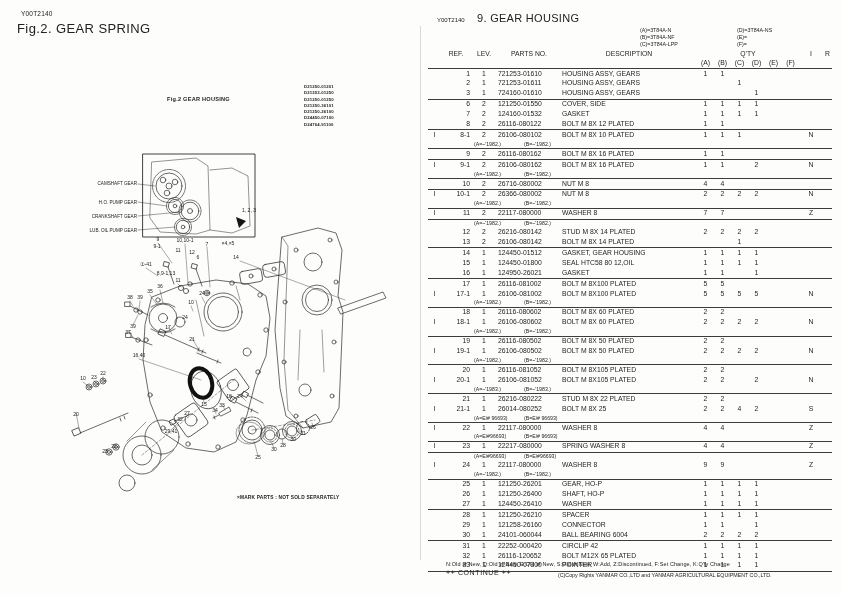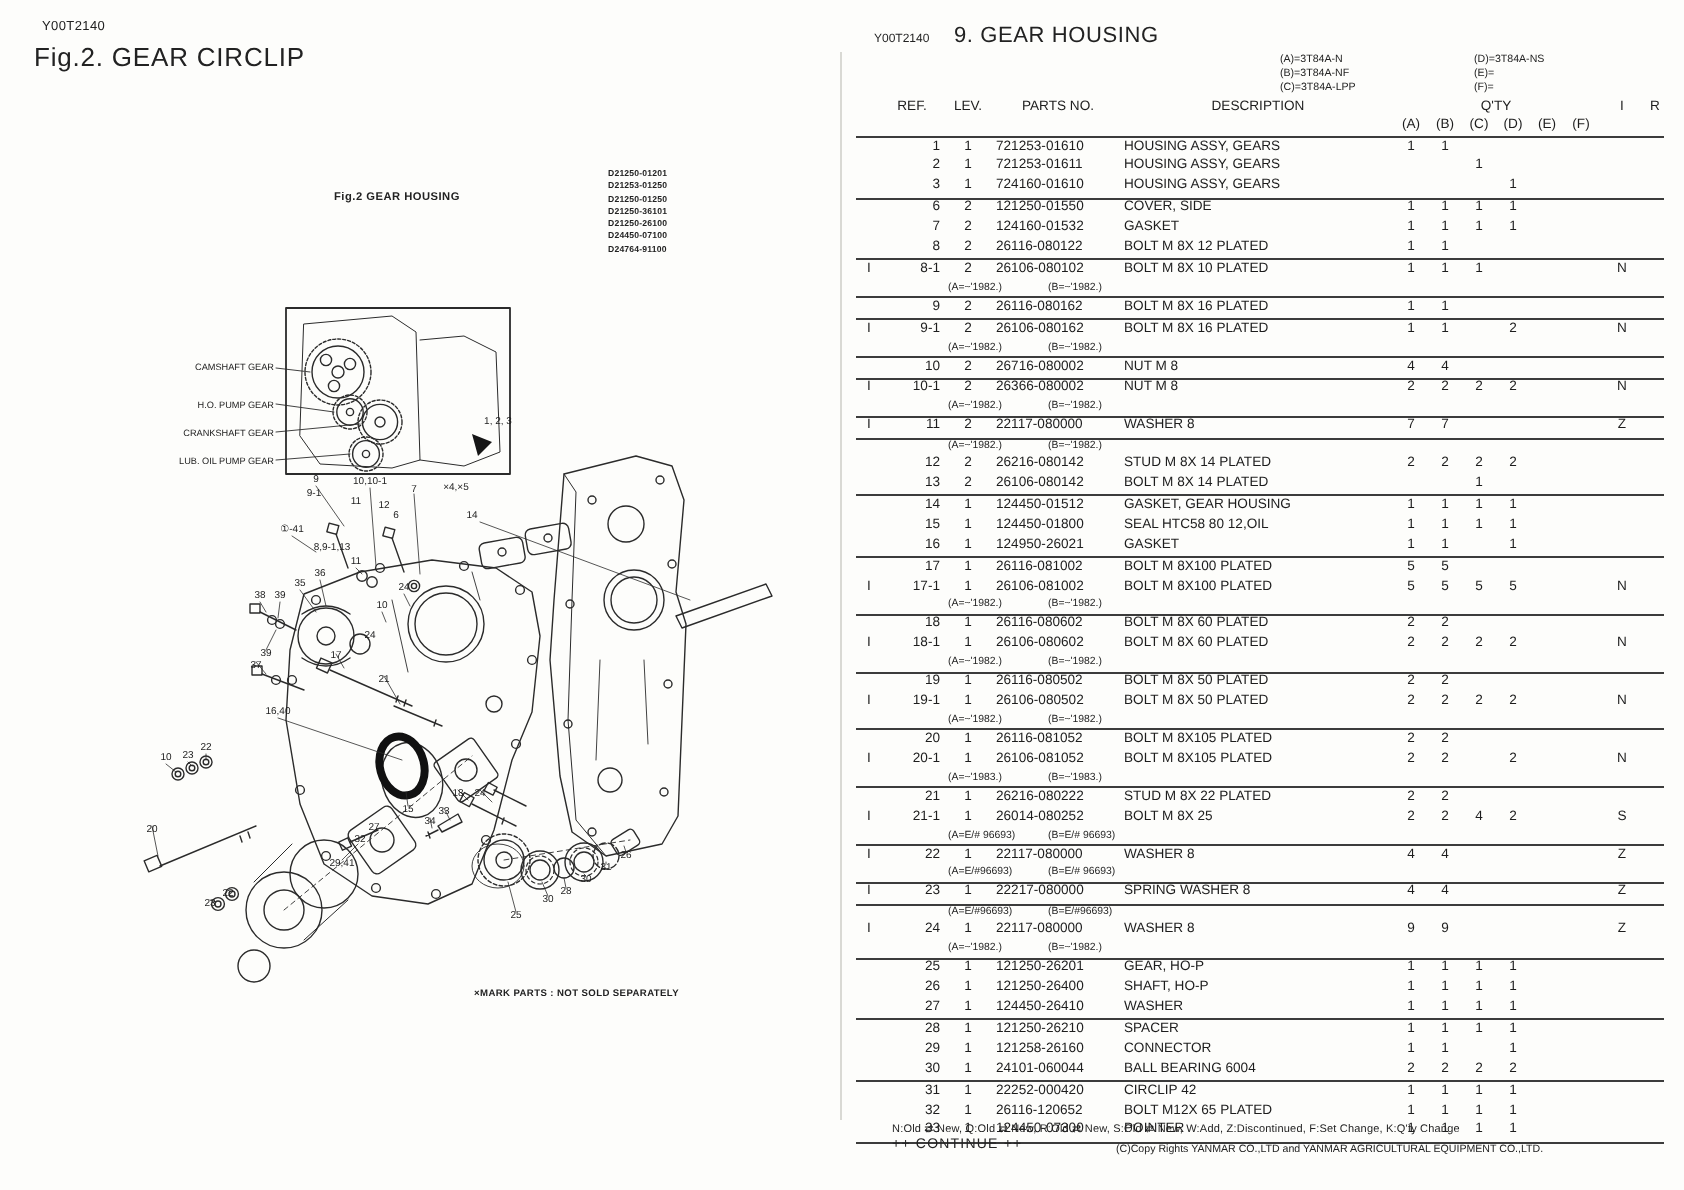--- a/index.html
+++ b/index.html
@@ -42,21 +42,21 @@
   .continue{position:absolute;left:446px;top:569px;font-size:7px;letter-spacing:.6px}
   .copyright{position:absolute;left:558px;top:571.5px;font-size:5.3px;white-space:nowrap}
 </style>
 </head>
 <body>
 
 <div class="page">
   <div class="fold"></div>
 
   <div class="lp-code">Y00T2140</div>
-  <div class="lp-title">Fig.2.  GEAR CIRCLIP</div>
+  <div class="lp-title">Fig.2.  GEAR SPRING</div>
   <div class="fig-caption">Fig.2 GEAR HOUSING</div>
   <div class="d-codes">
       <div>D21250-01201</div>
       <div>D21253-01250</div>
       <div>D21250-01250</div>
       <div>D21250-36101</div>
       <div>D21250-26100</div>
       <div>D24450-07100</div>
       <div>D24764-91100</div>
     </div>

